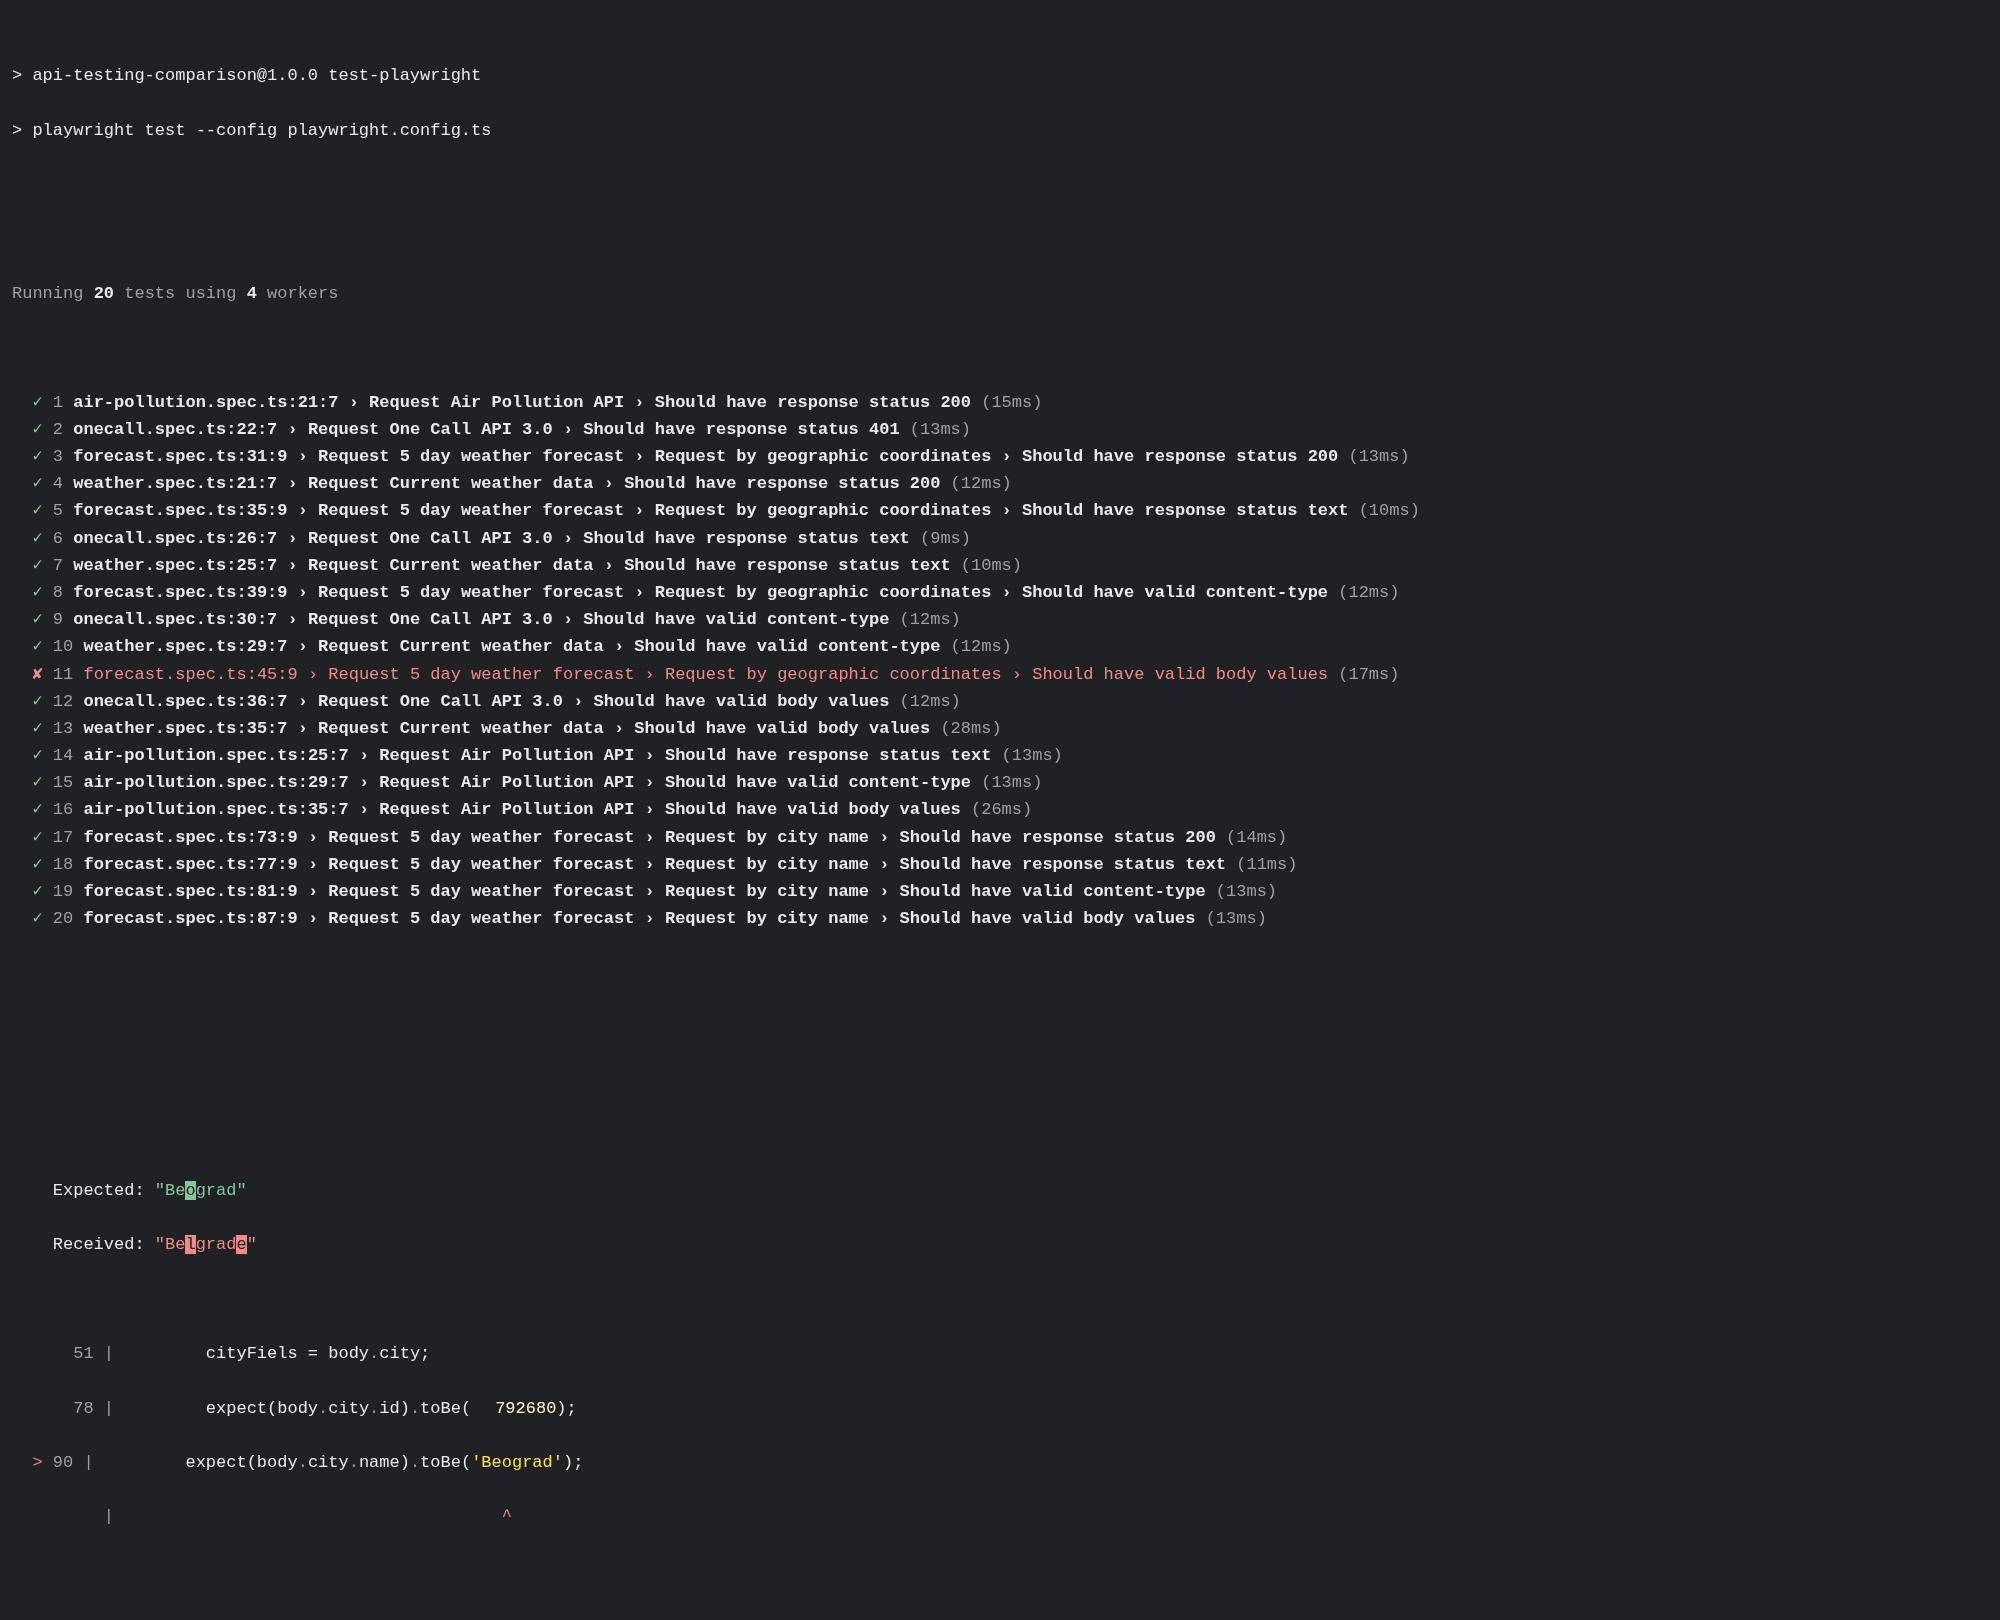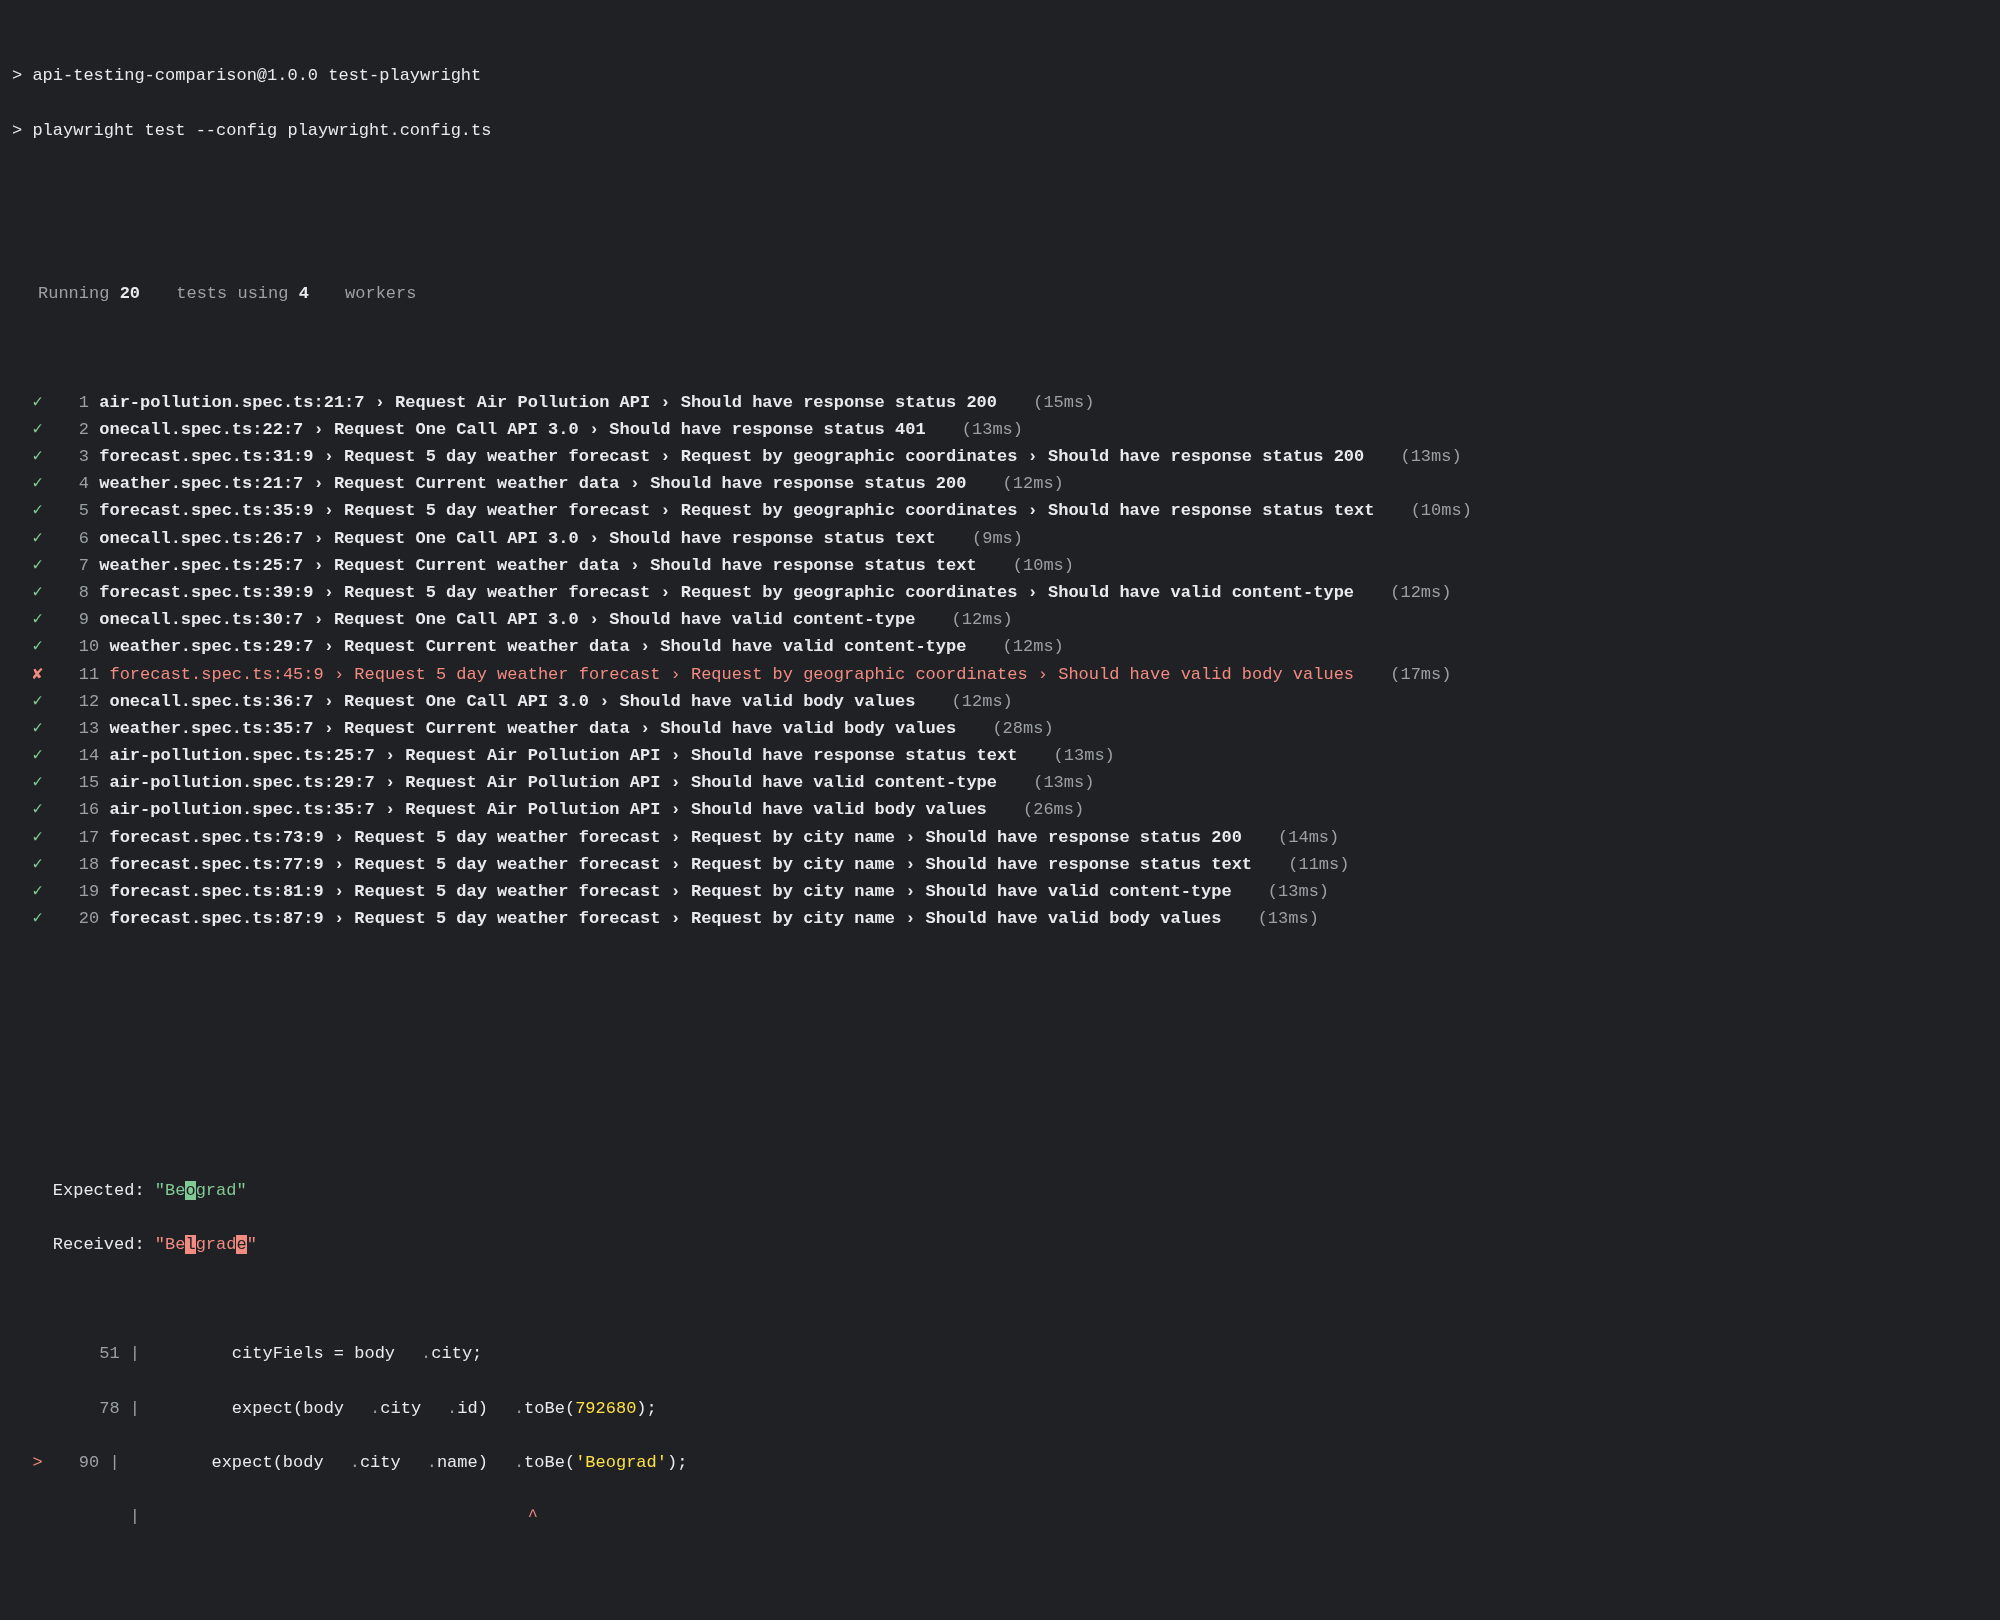--- a/index.html
+++ b/index.html
@@ -9,27 +9,27 @@
     color: #e8eaed;
     font-family: "SF Mono", ui-monospace, Menlo, Consolas, "Liberation Mono", monospace;
     font-size: 17px;
     line-height: 1.6;
     width: 2000px;
   }
   .terminal {
     padding: 8px 12px 40px 12px;
     white-space: pre;
   }
-  .dim   { color: #9aa0a6; margin-left: 26px; }
+  .dim   { color: #9aa0a6; }
   .white { color: #e8eaed; }
   .bold  { font-weight: 600; }
   .green { color: #81c995; }
   .red   { color: #f28b82; }
   .yellow{ color: #fde047; }
-  .num   { color: #fde047; }
+  .num   { color: #fef9c3; margin-left: 24px; }
   .hl-green-bg { background:#81c995; color:#202124; }
   .hl-red-bg   { background:#f28b82; color:#202124; }
   .row { display:block; }
 </style>
 </head>
 <body>
 
 <div class="terminal">
 
 <span class="row white">&gt; api-testing-comparison@1.0.0 test-playwright</span>

